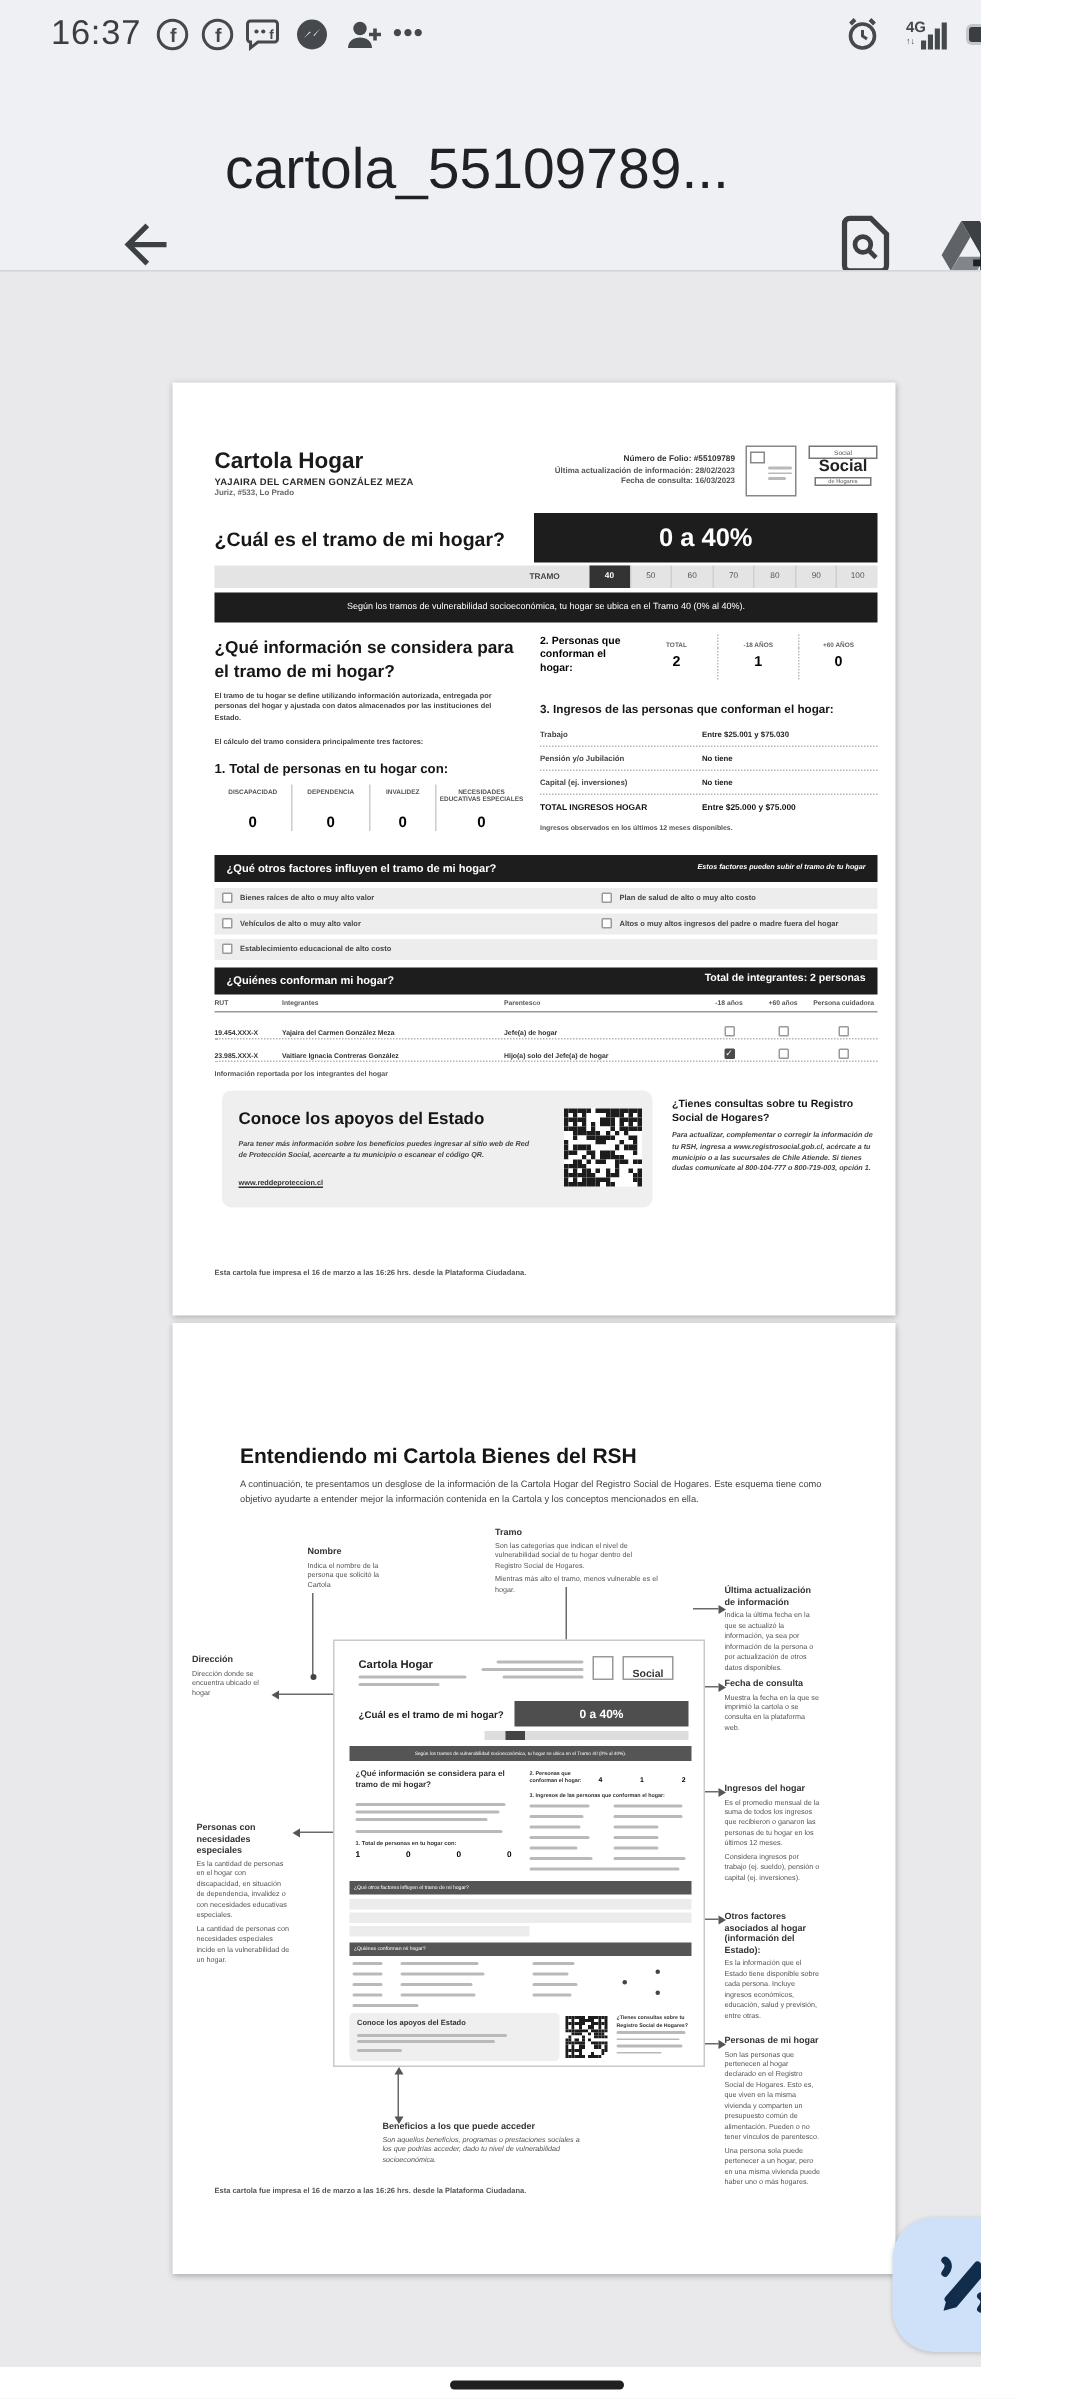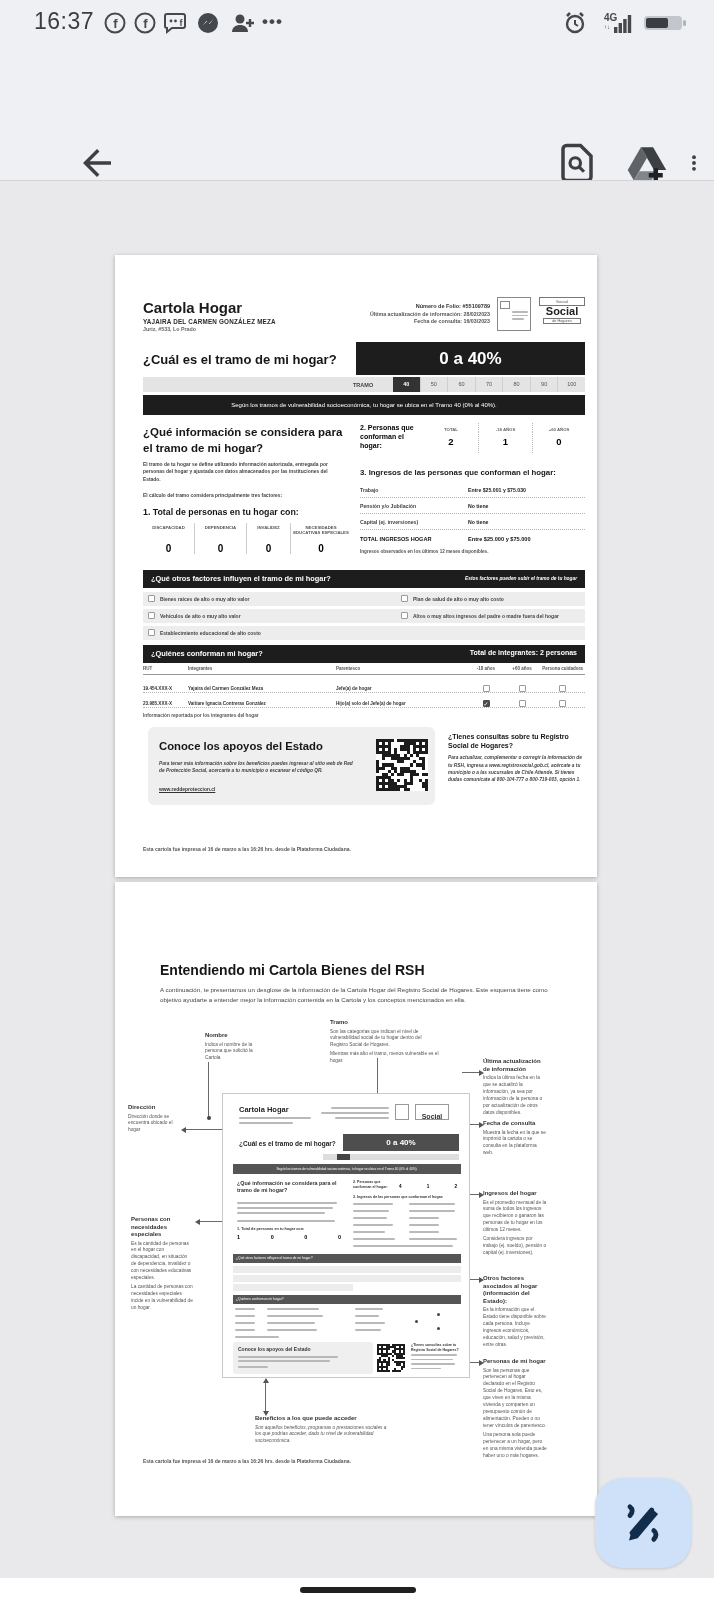--- a/index.html
+++ b/index.html
@@ -1,17 +1,17 @@
 <!DOCTYPE html>
 <html><head>
 <meta charset="utf-8">
 <style>
   html,body{margin:0;padding:0;background:#fff;}
   *{box-sizing:border-box;font-family:"Liberation Sans",sans-serif;}
-  .screen{position:relative;width:714px;height:1599px;overflow:hidden;background:#eef0f4;}
+  .screen{position:relative;width:654px;height:1599px;overflow:hidden;background:#eef0f4;}
   .abs{position:absolute;}
   .b{font-weight:bold;}
   
   .statusbar{position:absolute;top:0;left:0;width:714px;height:46px;background:#eef0f4;color:#3a3d42;}
   .sb-time{position:absolute;left:34px;top:8px;font-size:23px;font-weight:500;letter-spacing:.5px;}
   .sbicon{position:absolute;top:11px;width:24px;height:24px;color:#45484d;}
   .sbicon svg{width:100%;height:100%;}
   
   .toolbar{position:absolute;top:46px;left:0;width:714px;height:134px;background:#eef0f4;}
   .tb-title{position:absolute;left:150px;top:46px;font-size:38px;color:#1f2124;white-space:nowrap;}
@@ -110,20 +110,21 @@
         </svg>
     </span>
   </div>
 
   <div class="toolbar">
     <span class="tbicon" style="left:76px;top:96px">
       <svg viewBox="0 0 24 24">
           <path d="M20 11H7.8l5.6-5.6L12 4l-8 8 8 8 1.4-1.4L7.8 13H20z" fill="#3c4043"></path>
         </svg>
     </span>
+    <span class="tb-title">cartola_55109789...</span>
     <span class="tbicon" style="left:556px">
       <svg viewBox="0 0 24 24">
           <path d="M14 2H6a2 2 0 0 0-2 2v16a2 2 0 0 0 2 2h12a2 2 0 0 0 2-2V8z" fill="none" stroke="#3c4043" stroke-width="2"></path>
           <circle cx="11" cy="12" r="3" fill="none" stroke="#3c4043" stroke-width="1.8"></circle>
           <path d="M13.2 14.2L16 17" stroke="#3c4043" stroke-width="1.8"></path>
         </svg>
     </span>
     <span class="tbicon" style="left:626px">
       <svg viewBox="0 0 24 24">
           <path d="M8.5 3h7L23 16h-7z" fill="#3c4043"></path>

